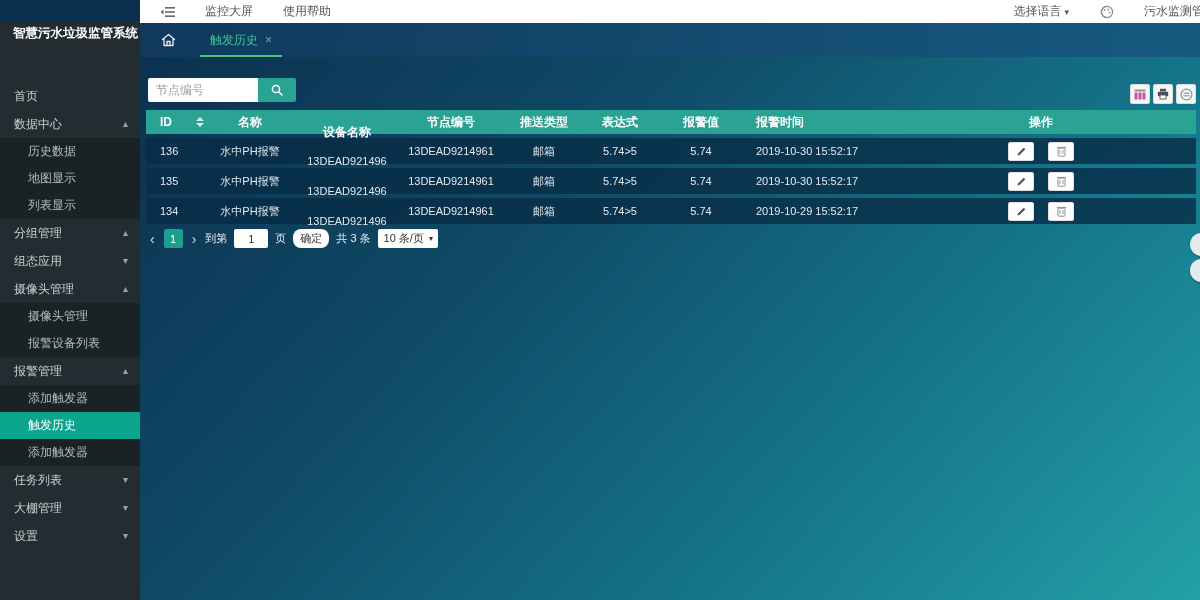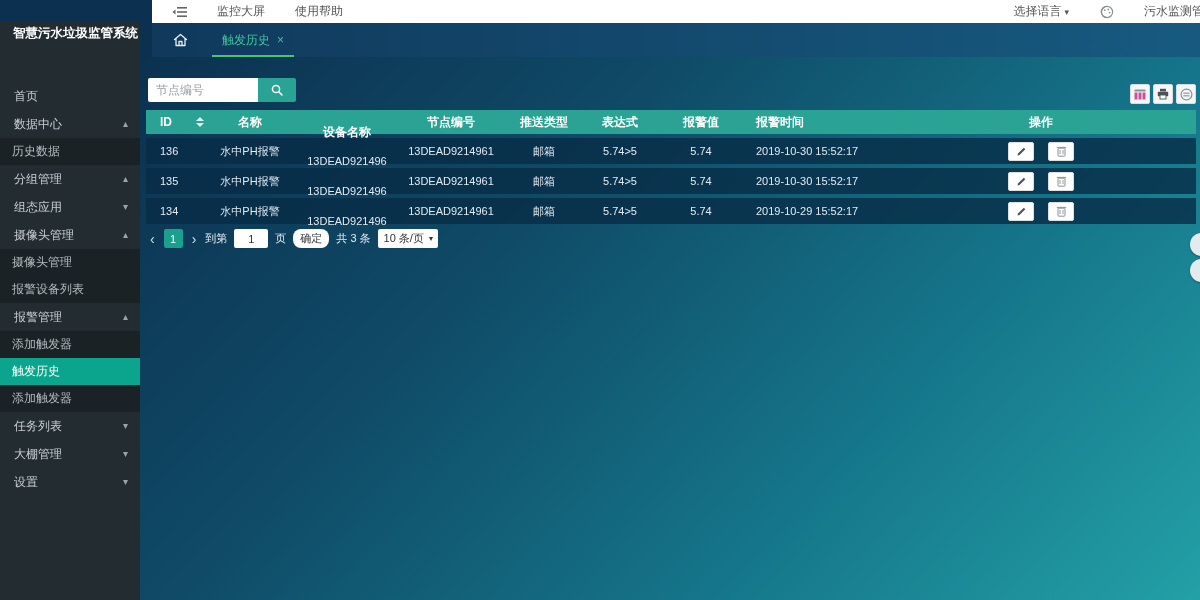--- a/index.html
+++ b/index.html
@@ -7,25 +7,25 @@
   body { font-family:"Liberation Sans","DejaVu Sans",sans-serif; }
   .app { position:relative; width:1200px; height:600px; overflow:hidden; background:#0c3150; }
 
   
   .sidebar { position:absolute; left:0; top:0; width:140px; height:600px; background:#232c31; z-index:5;margin-top:21px; }
   .logo { height:25px; line-height:25px; padding-left:13px; color:#fff; font-size:12.5px; font-weight:bold; white-space:nowrap; }
   .menu { margin-top:36px; font-size:12px; }
   .mi { height:28px; line-height:28px; padding:0 12px 0 14px; color:#c9d0d4; display:flex; align-items:center; justify-content:space-between; cursor:pointer; white-space:nowrap; }
   .arr { font-size:10px; color:#9aa3a8; }
   .sub { background:#1a2226; }
-  .smi { height:27px; line-height:27px; padding-left:12px; color:#b4bcc1; cursor:pointer; white-space:nowrap; }
+  .smi { height:27px; line-height:27px; padding-left:28px; color:#b4bcc1; cursor:pointer; white-space:nowrap; }
   .smi.active { background:#0ba58e; color:#fff; }
 
   
-  .main { position:absolute; left:140px; top:0; width:1060px; height:582px;padding-left:12px; }
+  .main { position:absolute; left:140px; top:0; width:1060px; height:582px; }
 
   .topbar { height:23px; background:#fff; display:flex; align-items:center; font-size:12px; color:#555; }
   .tb-item { padding:0 15px; cursor:pointer; white-space:nowrap; }
   .collapse-btn { padding:0 14px 0 20px; display:flex; align-items:center; cursor:pointer; }
   .tb-spacer { flex:1; }
   .caret { font-size:9px; margin-left:3px; }
   .palette-btn { padding:0 16px; display:flex; align-items:center; cursor:pointer; }
   .account { padding-left:14px; margin-right:-16px; white-space:nowrap; }
 
   .tabbar { height:34px; background:linear-gradient(96deg,#10395c,#175a80); display:flex; align-items:flex-end; }
@@ -94,20 +94,22 @@
       <div class="mi">
         <span>首页</span>
       </div>
 
       <div class="mi">
         <span>数据中心</span>
         <span class="arr">▴</span>
       </div>
       <div class="sub">
         <div class="smi">历史数据</div>
+        <div class="smi">地图显示</div>
+        <div class="smi">列表显示</div>
       </div>
 
       <div class="mi">
         <span>分组管理</span>
         <span class="arr">▴</span>
       </div>
 
       <div class="mi">
         <span>组态应用</span>
         <span class="arr">▾</span>

